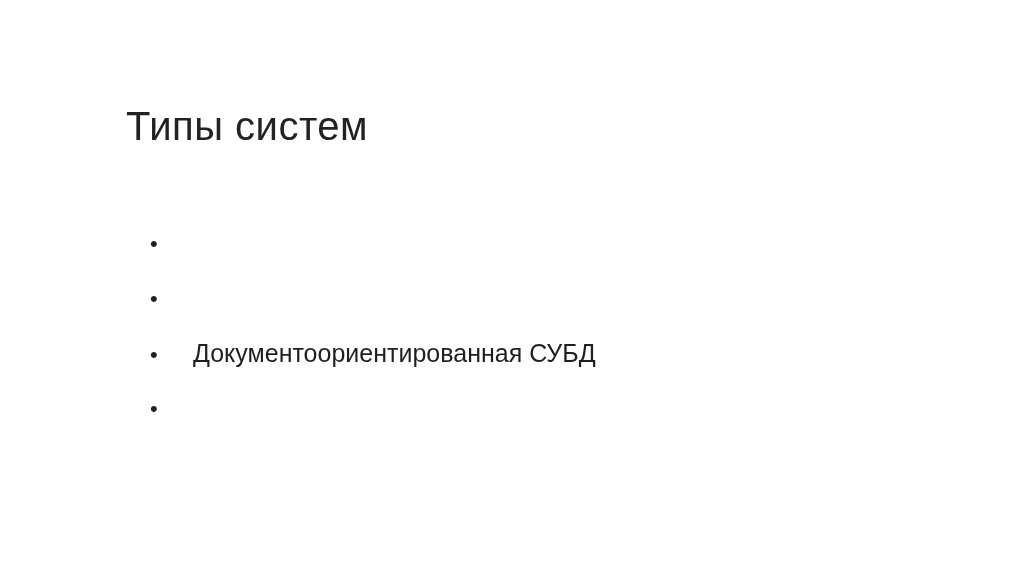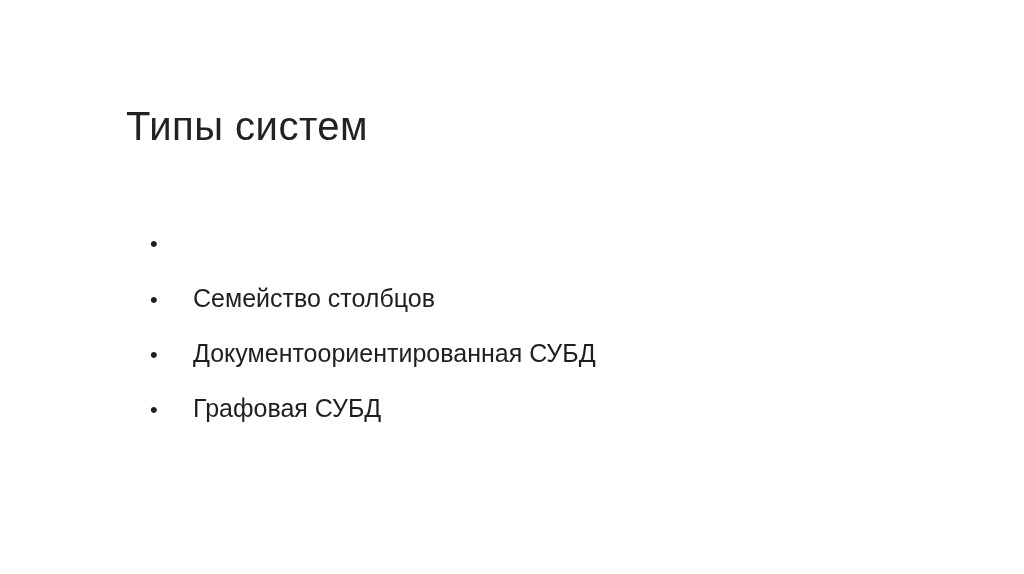--- a/index.html
+++ b/index.html
@@ -62,27 +62,25 @@
 <div class="slide">
 
   <h1 class="slide-title">Типы систем</h1>
 
   <ul class="bullet-list">
     <li class="bullet-item">
       <span class="bullet-marker">•</span>
     </li>
     <li class="bullet-item">
       <span class="bullet-marker">•</span>
-      <span>Семейство столбцов</span>
     </li>
     <li class="bullet-item">
       <span class="bullet-marker">•</span>
       <span>Документоориентированная СУБД</span>
     </li>
     <li class="bullet-item">
       <span class="bullet-marker">•</span>
-      <span>Графовая СУБД</span>
     </li>
   </ul>
 
   <span class="slide-number">3</span>
 
 </div>
 
 </body></html>

